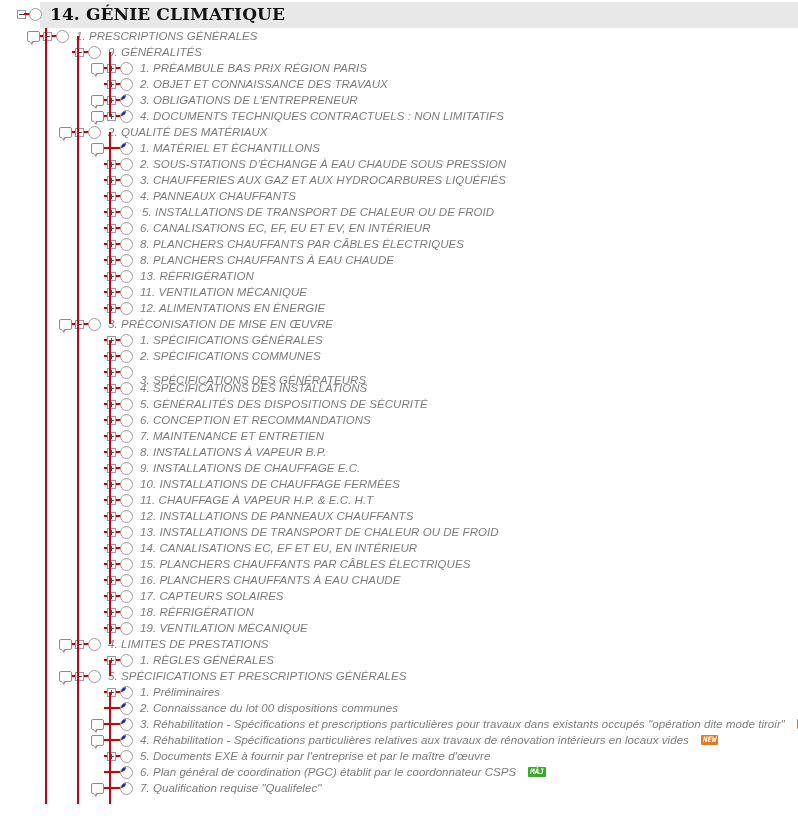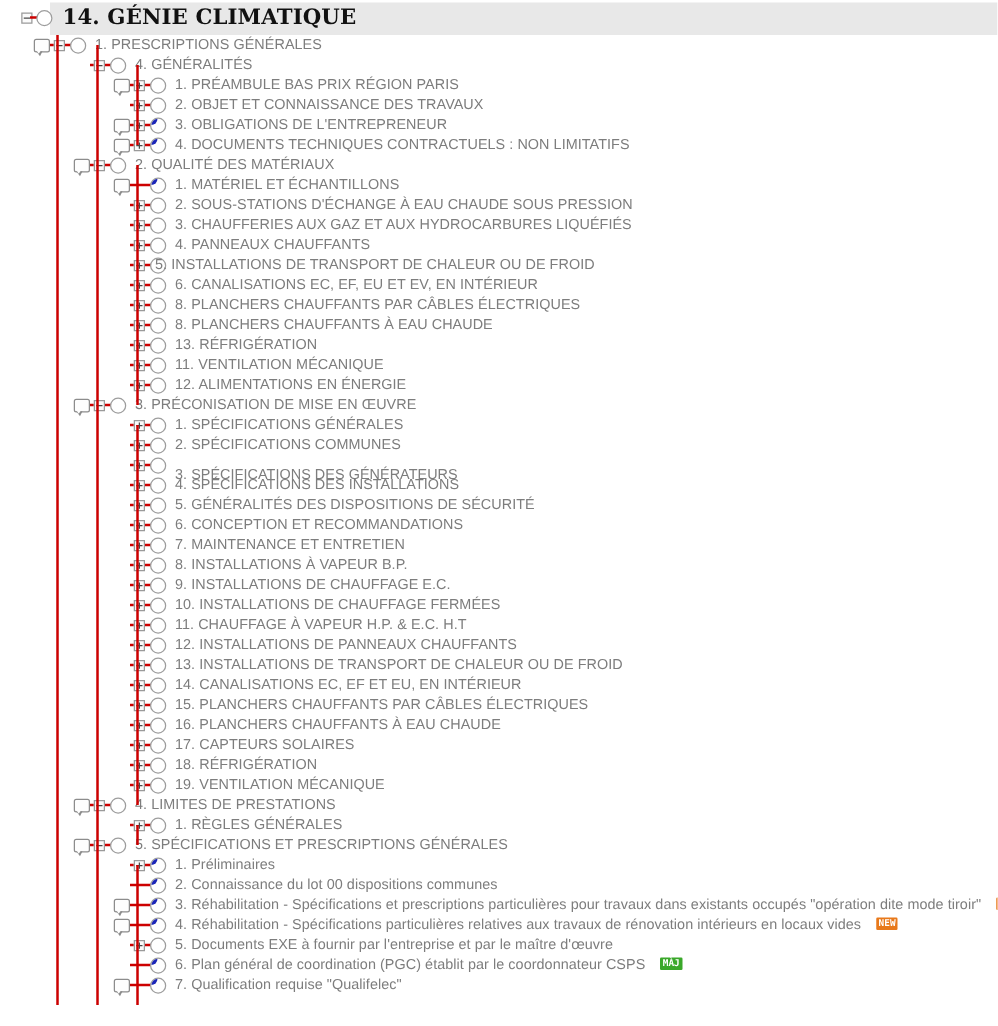--- a/index.html
+++ b/index.html
@@ -42,20 +42,21 @@
     white-space: nowrap;
   }
 
   
   .tree-row {
     position: relative;
     height: 16px;
     display: flex;
     align-items: center;
     white-space: nowrap;
+    font-style: italic;
   }
   .row-label {
     font-size: 11.5px;
     color: #7d7d7d;
     letter-spacing: 0.05px;
     margin-left: 5px;
     line-height: 16px;
   }
 
   
@@ -223,21 +224,21 @@
       <span class="row-label" style="position:absolute;left:71px;">1. PRESCRIPTIONS GÉNÉRALES</span>
     </div>
     <div class="tree-row">
       <span class="stub" style="left:72px; width:17px;"></span>
       <span class="icon-slot" style="position:absolute;left:72px;">
         <span class="expander"></span>
       </span>
       <span class="icon-slot" style="position:absolute;left:87px;">
         <span class="node-circle"></span>
       </span>
-      <span class="row-label" style="position:absolute;left:103px;">4. GÉNÉRALITÉS</span>
+      <span class="row-label" style="position:absolute;left:103px;">9. GÉNÉRALITÉS</span>
     </div>
     <div class="tree-row">
       <span class="icon-slot" style="position:absolute;left:90px;">
         <span class="bubble-icon"></span>
       </span>
       <span class="stub" style="left:104px; width:17px;"></span>
       <span class="icon-slot" style="position:absolute;left:104px;">
         <span class="expander plus"></span>
       </span>
       <span class="icon-slot" style="position:absolute;left:119px;">
@@ -335,21 +336,21 @@
       <span class="row-label" style="position:absolute;left:135px;">4. PANNEAUX CHAUFFANTS</span>
     </div>
     <div class="tree-row">
       <span class="stub" style="left:104px; width:17px;"></span>
       <span class="icon-slot" style="position:absolute;left:104px;">
         <span class="expander plus"></span>
       </span>
       <span class="icon-slot" style="position:absolute;left:119px;">
         <span class="node-circle"></span>
       </span>
-      <span class="row-label" style="position:absolute;left:119px;">5. INSTALLATIONS DE TRANSPORT DE CHALEUR OU DE FROID</span>
+      <span class="row-label" style="position:absolute;left:137px;">5. INSTALLATIONS DE TRANSPORT DE CHALEUR OU DE FROID</span>
     </div>
     <div class="tree-row">
       <span class="stub" style="left:104px; width:17px;"></span>
       <span class="icon-slot" style="position:absolute;left:104px;">
         <span class="expander plus"></span>
       </span>
       <span class="icon-slot" style="position:absolute;left:119px;">
         <span class="node-circle"></span>
       </span>
       <span class="row-label" style="position:absolute;left:135px;">6. CANALISATIONS EC, EF, EU ET EV, EN INTÉRIEUR</span>

